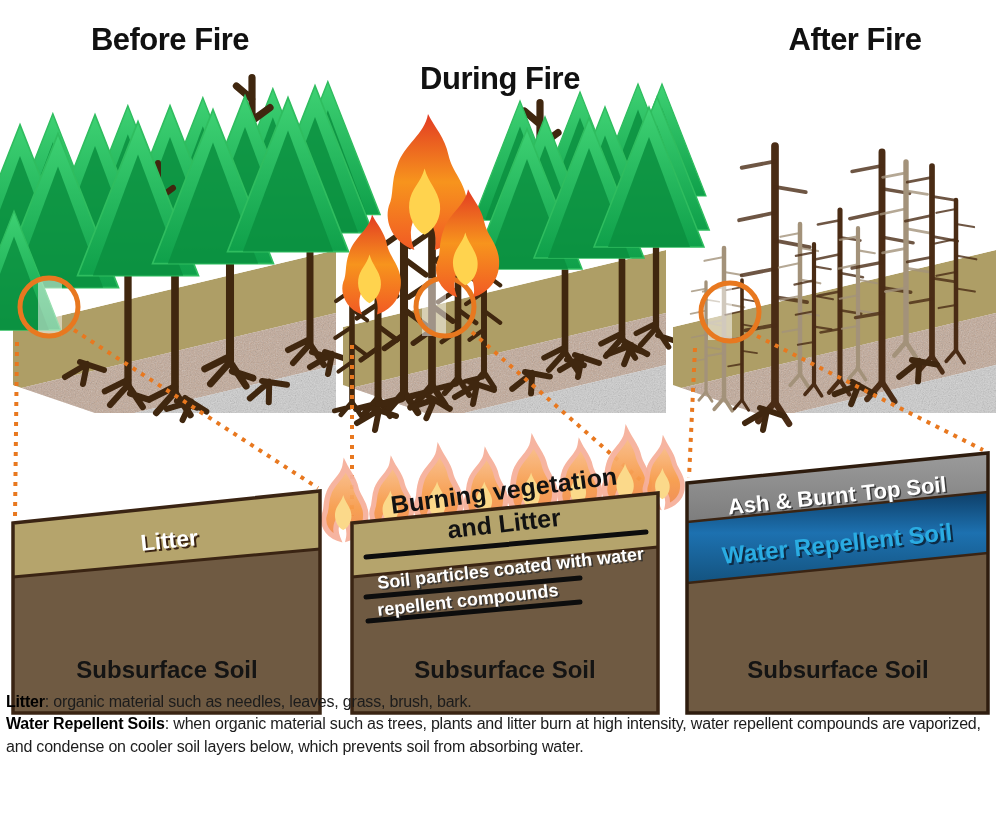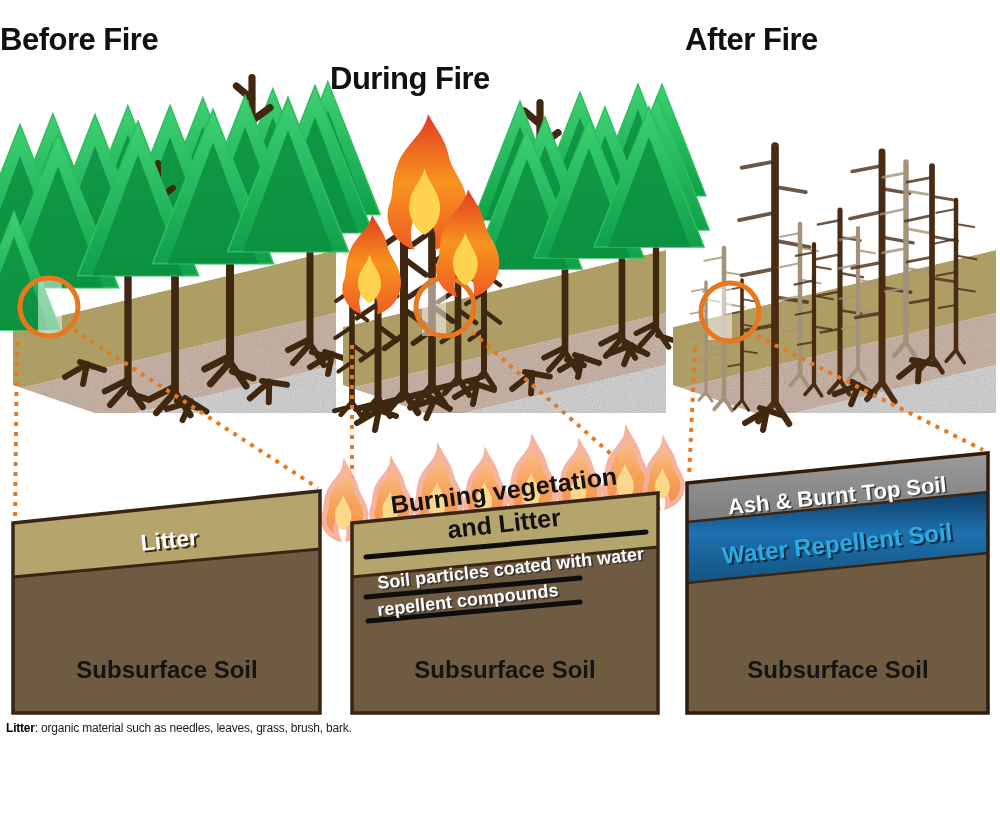--- a/index.html
+++ b/index.html
@@ -1,25 +1,25 @@
 <!DOCTYPE html>
 <html><head>
 <meta charset="utf-8">
 <style>
   html,body{margin:0;padding:0;background:#fff;}
   #stage{position:relative;width:1000px;height:833px;background:#ffffff;overflow:hidden;
          font-family:"Liberation Sans",sans-serif;}
-  .panel-title{position:absolute;top:22px;height:40px;text-align:left;
+  .panel-title{position:absolute;top:22px;height:40px;text-align:center;
                font-size:31px;font-weight:bold;color:#111;letter-spacing:-0.5px;}
   #title-before{left:0;width:340px;}
   #title-during{left:330px;width:340px;margin-top:39px;}
   #title-after{left:685px;width:340px;}
   #diagram-svg{position:absolute;left:0;top:0;}
-  #caption{position:absolute;left:6px;top:720px;width:986px;color:#1c1c1c;
-           font-size:12px;line-height:1.4;letter-spacing:-0.2px;}
+  #caption{position:absolute;left:6px;top:691px;width:986px;color:#1c1c1c;
+           font-size:16px;line-height:1.4;letter-spacing:-0.2px;}
   #caption p{margin:0;}
   .term{font-weight:bold;color:#000;}
   svg text{font-family:"Liberation Sans",sans-serif;}
   .layer-big{font-size:24px;font-weight:bold;fill:#141414;}
   .litter-label{font-size:23px;font-weight:bold;fill:#ffffff;}
   .litter-shadow{font-size:23px;font-weight:bold;fill:#3a2413;}
   .burn-label{font-size:25px;font-weight:bold;fill:#121212;}
   .note-label{font-size:18px;font-weight:bold;fill:#ffffff;}
   .note-shadow{font-size:18px;font-weight:bold;fill:#2b2b2b;opacity:.8;}
   .ash-label{font-size:22px;font-weight:bold;fill:#ffffff;}
@@ -307,15 +307,16 @@
       <g transform="translate(838,552) rotate(-6)">
         <text class="wrs-shadow" x="2" y="2" text-anchor="middle">Water Repellent Soil</text>
         <text class="wrs-label" x="0" y="0" text-anchor="middle">Water Repellent Soil</text>
       </g>
       <text class="layer-big" x="838" y="678" text-anchor="middle">Subsurface Soil</text>
     </g>
   </svg>
 
   <div id="caption">
     <p><span class="term">Litter</span><span>: organic material such as needles, leaves, grass, brush, bark.</span></p>
+    <p><span class="term">Water Repellent Soils</span><span>: when organic material such as trees, plants and litter burn at high intensity, water repellent compounds are vaporized, and condense on cooler soil layers below, which prevents soil from absorbing water.</span></p>
   </div>
 
 </div>
 
 </body></html>

